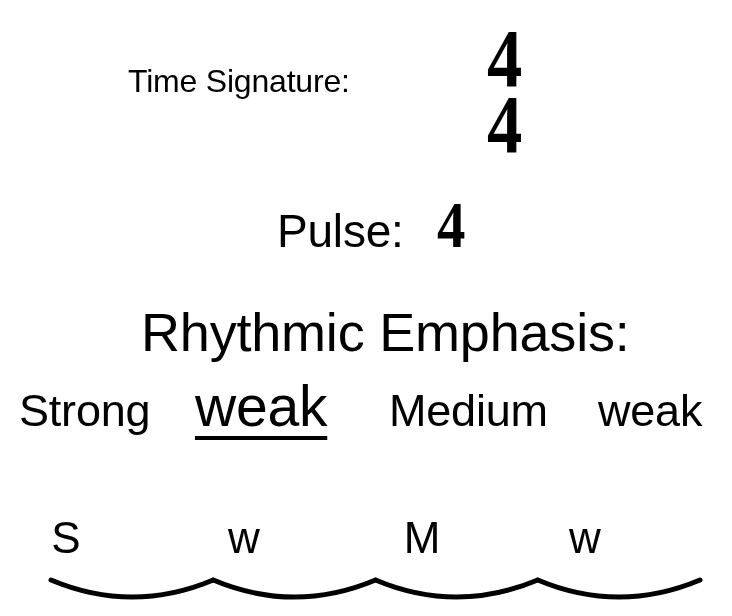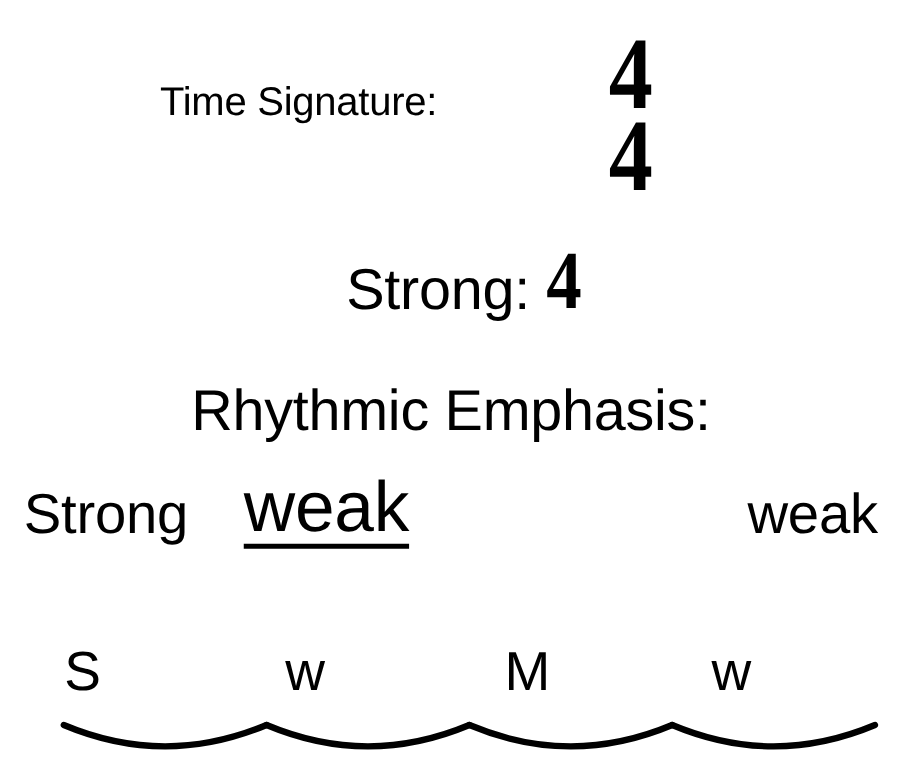--- a/index.html
+++ b/index.html
@@ -87,26 +87,25 @@
     line-height: 1;
     transform: scaleX(0.86);
     transform-origin: left top;
   }
 
   
   .row-emphasis-title {
     position: absolute;
     left: 141px;
     top: 305px;
-    font-size: 46px;
-    font-weight: 400;
-    line-height: 1;
-    white-space: nowrap;
-    letter-spacing: -0.2px;
-    margin-left: 12px;
+    font-size: 54px;
+    font-weight: 400;
+    line-height: 1;
+    white-space: nowrap;
+    letter-spacing: -0.2px;
   }
 
   
   .row-words {
     position: absolute;
     left: 0;
     top: 382px;
     width: 732px;
     height: 70px;
   }
@@ -175,29 +174,30 @@
 
   <div class="row-timesig">
     <div class="timesig-label">Time Signature:</div>
     <div class="timesig-stack">
       <div class="timesig-num upper">4</div>
       <div class="timesig-num lower">4</div>
     </div>
   </div>
 
   <div class="row-pulse">
-    <div class="pulse-label">Strong:</div>
+    <div class="pulse-label">Pulse:</div>
     <div class="pulse-num">4</div>
   </div>
 
   <div class="row-emphasis-title">Rhythmic Emphasis:</div>
 
   <div class="row-words">
     <div class="word word-strong">Strong</div>
     <div class="word word-weak1">weak</div>
+    <div class="word word-medium">Medium</div>
     <div class="word word-weak2">weak</div>
   </div>
 
   <div class="row-letters">
     <div class="letter letter-s1">S</div>
     <div class="letter letter-w1">w</div>
     <div class="letter letter-m1">M</div>
     <div class="letter letter-w2">w</div>
   </div>
 

